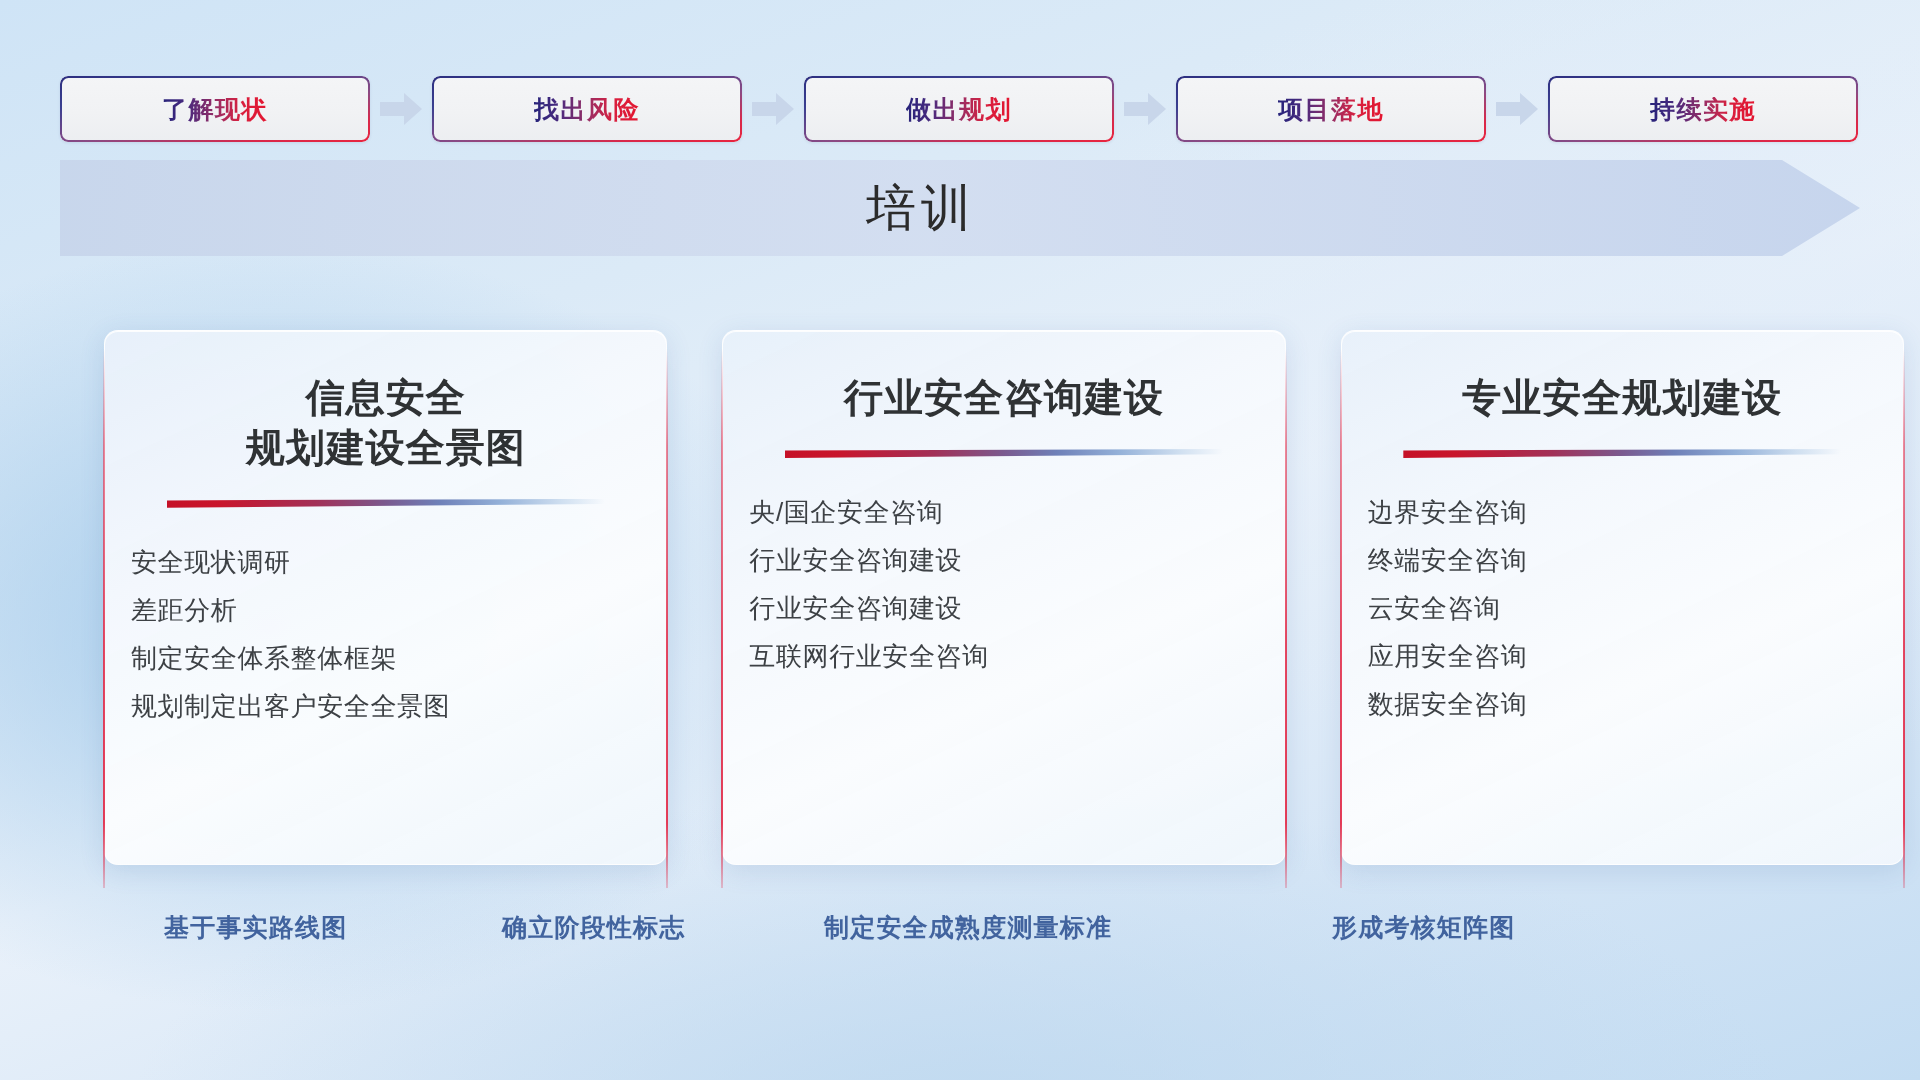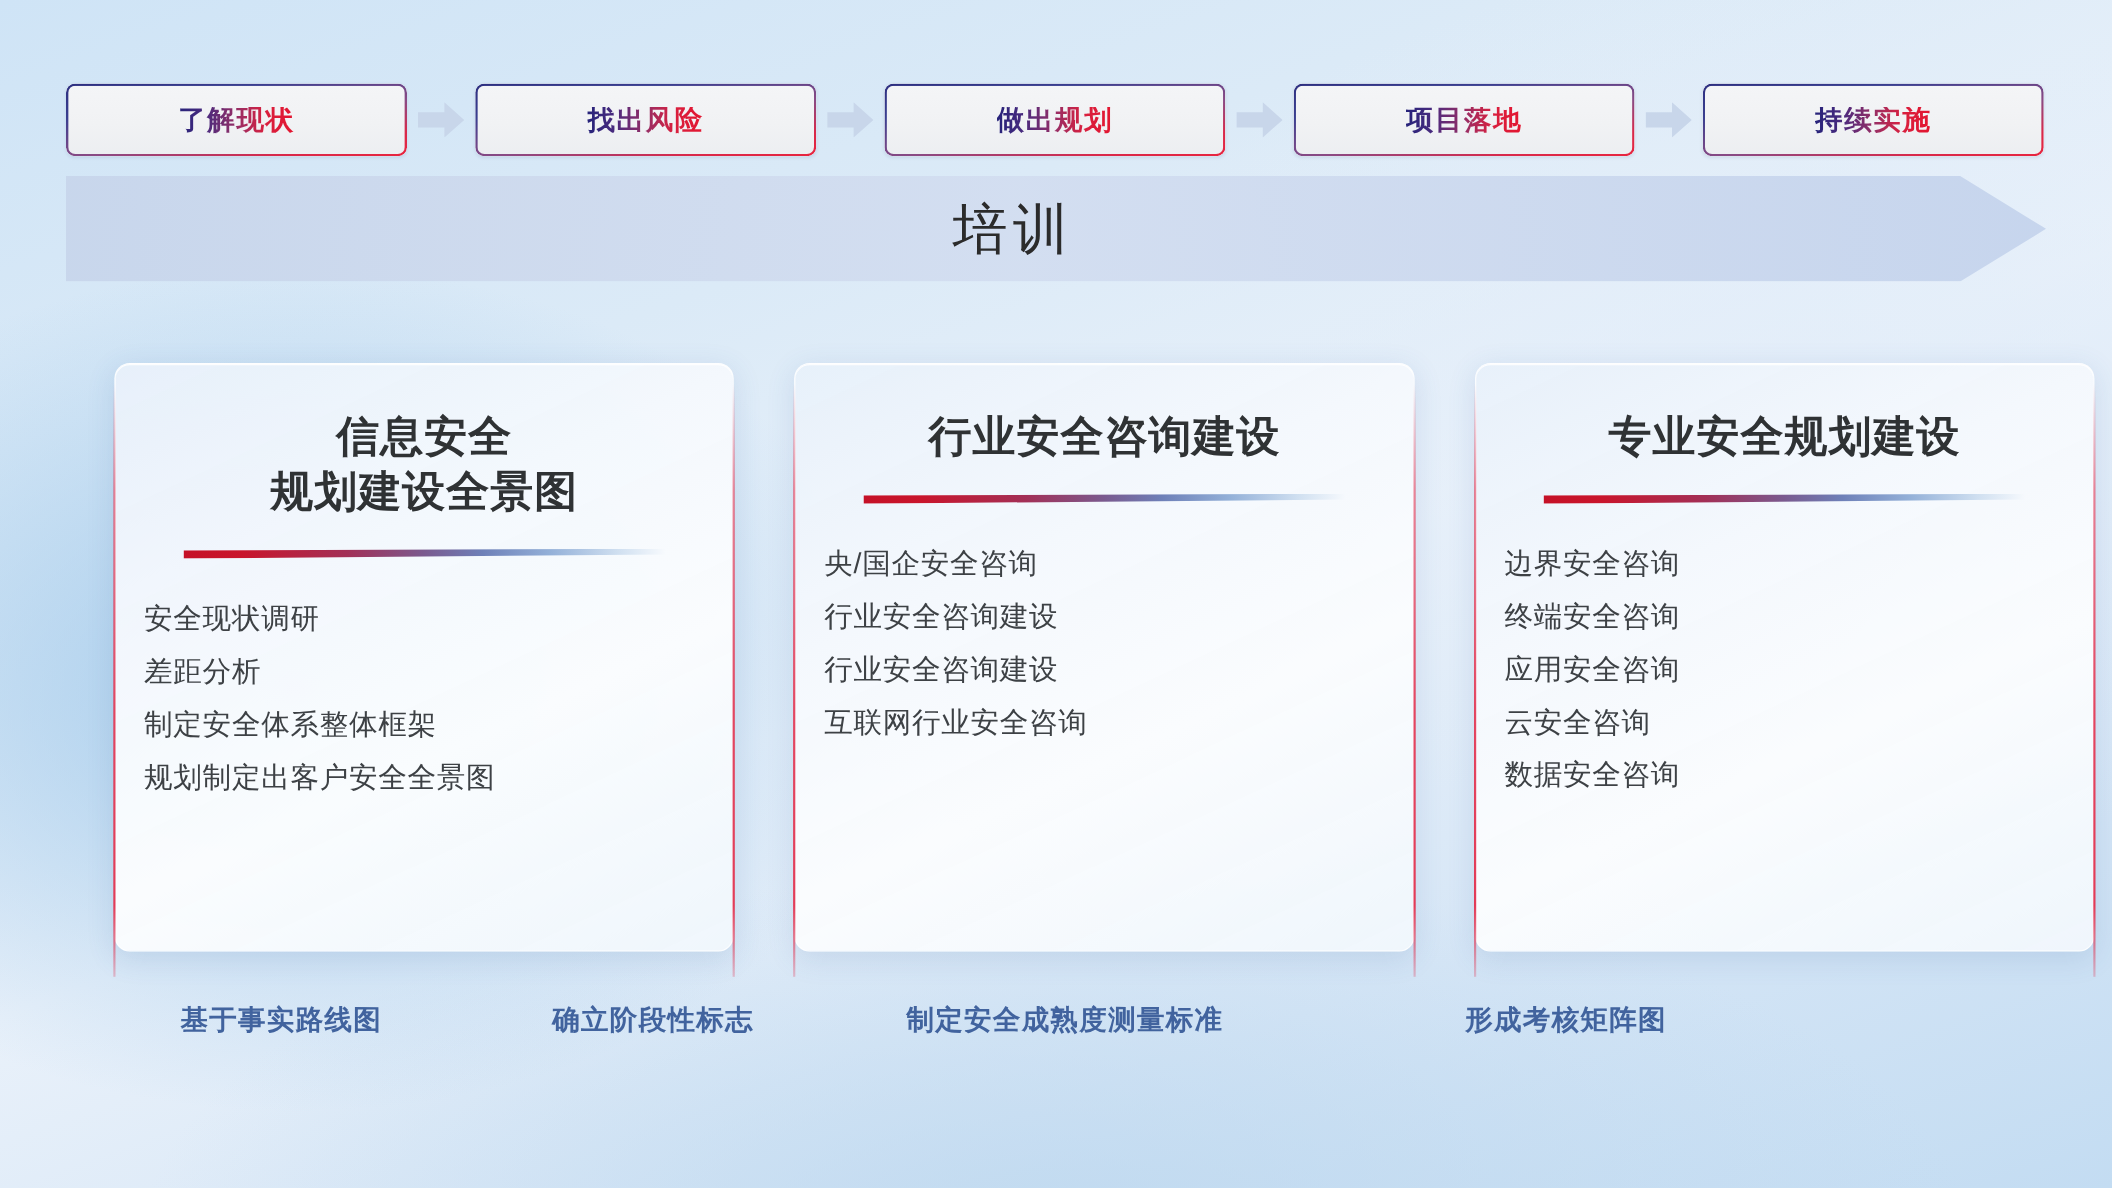--- a/index.html
+++ b/index.html
@@ -295,22 +295,22 @@
     </div>
 
     <div class="card">
       <span class="edge left"></span>
       <span class="edge right"></span>
       <div class="card-title">专业安全规划建设</div>
       <div class="card-divider"></div>
       <ul class="card-list">
         <li>边界安全咨询</li>
         <li>终端安全咨询</li>
+        <li>云安全咨询</li>
         <li>应用安全咨询</li>
-        <li>云安全咨询</li>
         <li>数据安全咨询</li>
       </ul>
     </div>
   </div>
 
   <div id="footer">
     <div class="footnote" style="left:130px">基于事实路线图</div>
     <div class="footnote" style="left:468px">确立阶段性标志</div>
     <div class="footnote" style="left:790px">制定安全成熟度测量标准</div>
     <div class="footnote" style="left:1298px">形成考核矩阵图</div>

